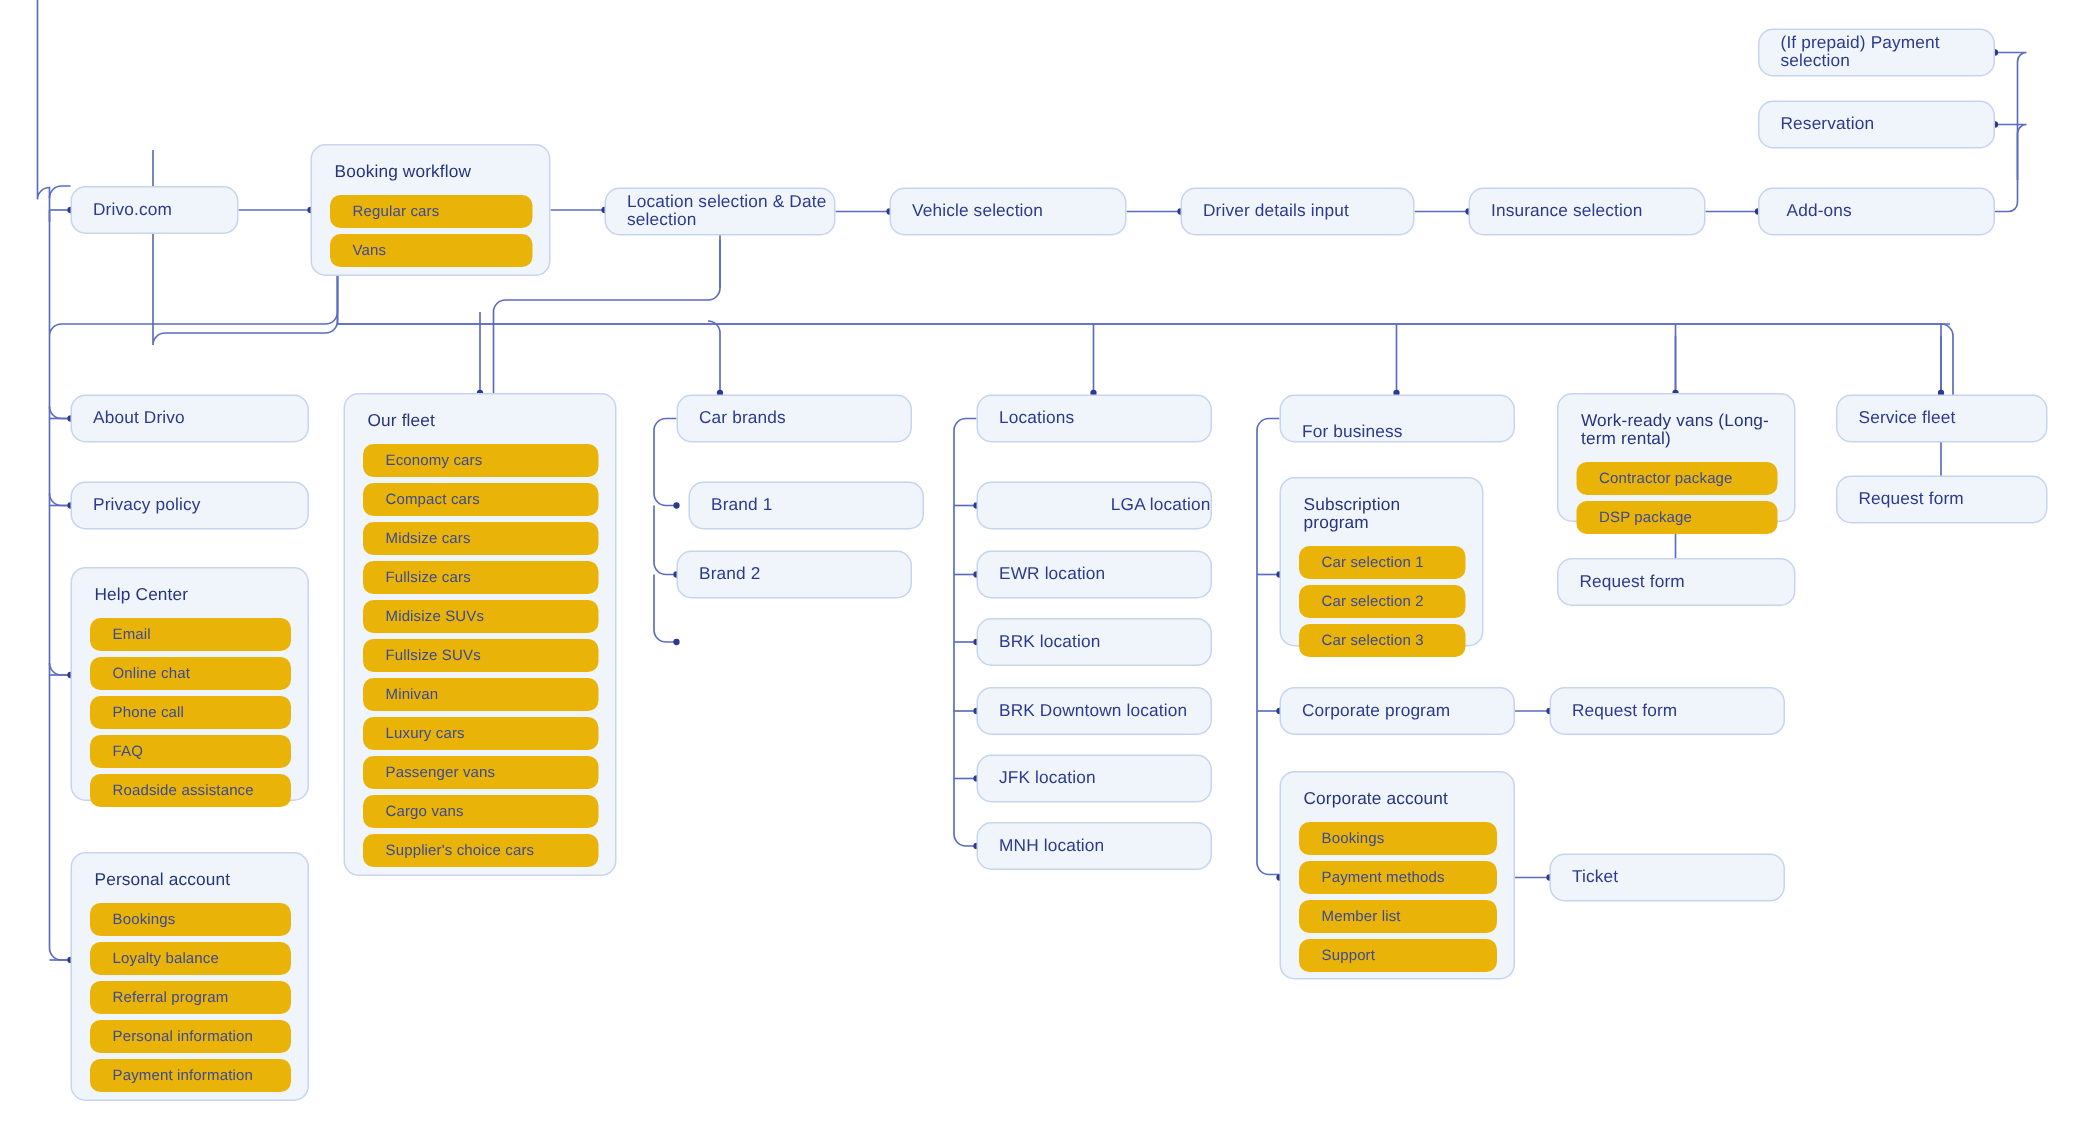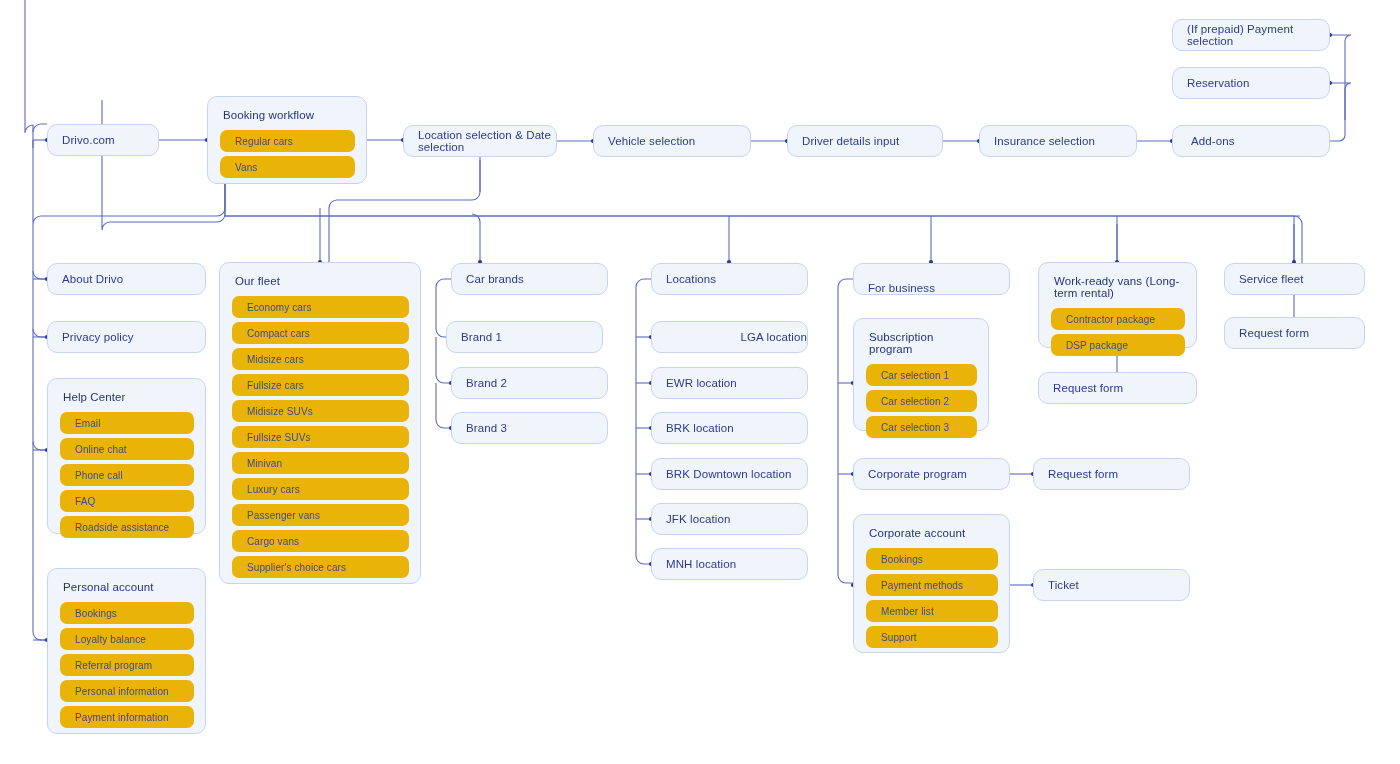--- a/index.html
+++ b/index.html
@@ -243,21 +243,21 @@
         <span>Referral program</span>
       </div>
     <div class="chip">
         <span>Personal information</span>
       </div>
     <div class="chip">
         <span>Payment information</span>
       </div>
   </div>
 
-  <div class="node group" style="left:219px;top:262px;width:202px;height:322px;">
+  <div class="node group" style="left:229px;top:262px;width:182px;height:322px;">
     <span class="group-title">Our fleet</span>
     <div class="chip">
         <span>Economy cars</span>
       </div>
     <div class="chip">
         <span>Compact cars</span>
       </div>
     <div class="chip">
         <span>Midsize cars</span>
       </div>
@@ -283,29 +283,26 @@
         <span>Cargo vans</span>
       </div>
     <div class="chip">
         <span>Supplier's choice cars</span>
       </div>
   </div>
 
   <div class="node leaf" style="left:451px;top:263px;width:157px;height:32px;">
     <span>Car brands</span>
   </div>
-  <div class="node leaf" style="left:446px;top:321px;width:157px;height:32px;">
+  <div class="node leaf" style="left:459px;top:321px;width:157px;height:32px;">
     <span>Brand 1</span>
   </div>
   <div class="node leaf" style="left:451px;top:367px;width:157px;height:32px;">
     <span>Brand 2</span>
   </div>
-  <div class="node leaf" style="left:451px;top:412px;width:157px;height:32px;">
-    <span>Brand 3</span>
-  </div>
 
   <div class="node leaf" style="left:651px;top:263px;width:157px;height:32px;">
     <span>Locations</span>
   </div>
   <div class="node leaf" style="left:651px;top:321px;width:157px;height:32px;justify-content:flex-end;">
     <span>LGA location</span>
   </div>
   <div class="node leaf" style="left:651px;top:367px;width:157px;height:32px;">
     <span>EWR location</span>
   </div>

